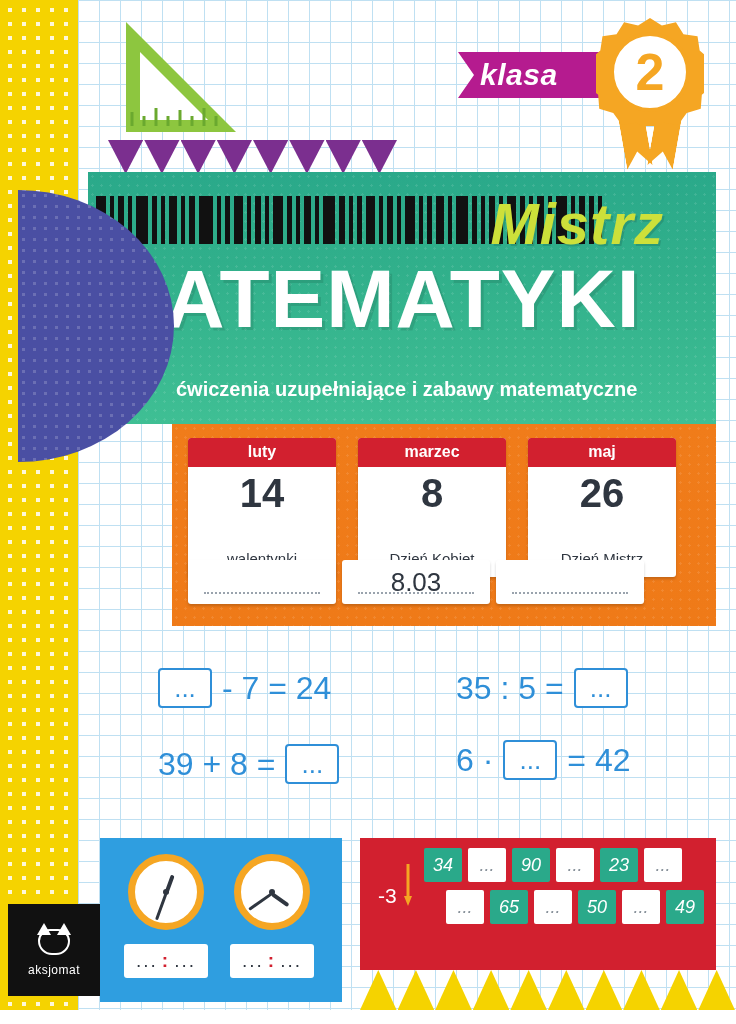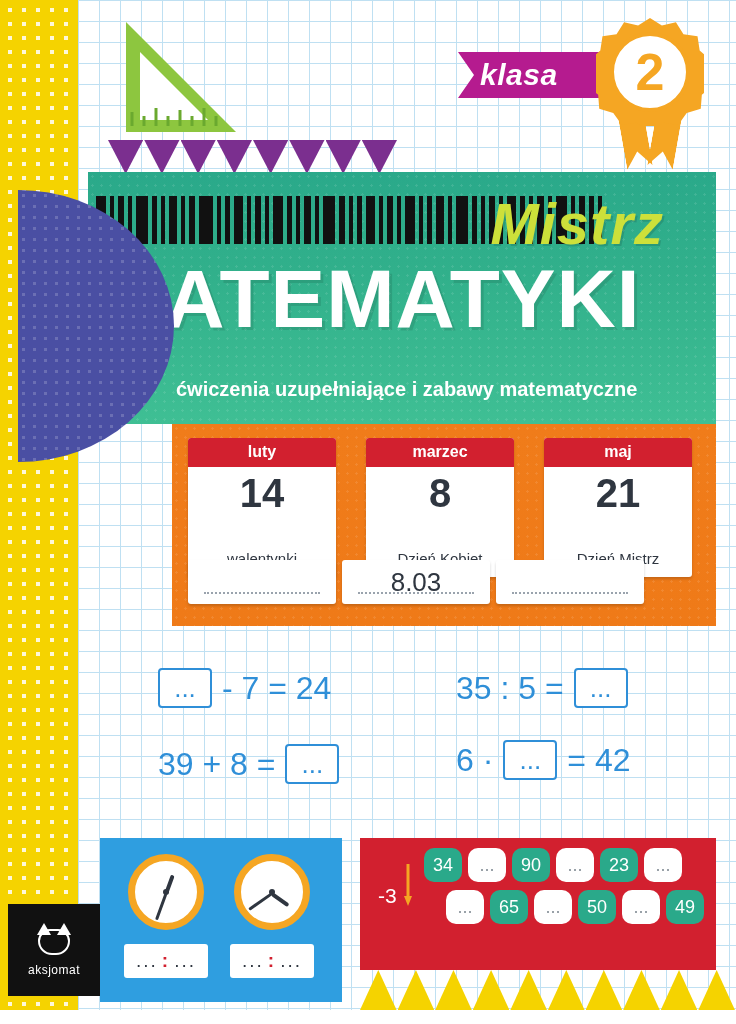--- a/index.html
+++ b/index.html
@@ -161,21 +161,21 @@
     width: 544px; height: 202px;
     background: linear-gradient(180deg, #f07c1a 0%, #ef7a18 100%);
   }
   .orange-panel::before{
     content:"";
     position:absolute; inset:0;
     background-image: radial-gradient(circle, rgba(255,255,255,0.10) 1.2px, transparent 1.4px);
     background-size: 9px 9px;
   }
 
-  .cal-row { position: absolute; left: 188px; top: 438px; display: flex; gap: 30px; }
+  .cal-row { position: absolute; left: 188px; top: 438px; display: flex; gap: 22px; }
   .cal {
     width: 148px; background: #ffffff; border-radius: 3px; overflow: hidden;
     box-shadow: 0 2px 3px rgba(0,0,0,.18);
   }
   .cal .m {
     background: #d2202f; color: #fff; font-size: 16px; font-weight: bold;
     text-align: center; padding: 5px 0 6px;
   }
   .cal .d {
     font-size: 40px; font-weight: bold; color: #2f3640;
@@ -255,23 +255,24 @@
   .chain-label {
     position: absolute; left: 378px; top: 884px;
     color: #ffffff; font-size: 21px;
   }
   .chain {
     position: absolute; left: 424px; top: 848px;
     width: 282px;
   }
   .chain .row { display: flex; gap: 6px; margin-bottom: 8px; }
   .cell {
-    width: 38px; height: 34px; border-radius: 10px;
+    width: 38px; height: 34px; border-radius: 2px;
     display: flex; align-items: center; justify-content: center;
     font-size: 18px;
+    font-style: italic;
   }
   .cell.val { background: #2aa98a; color: #fff; }
   .cell.blank { background: #ffffff; color: #8a939c; }
   .chain .row.r2 { margin-left: 22px; }
   .chain-arrow {
     position: absolute; left: 404px; top: 862px; width: 22px; height: 46px;
   }
 
   
   .bottom-tri {
@@ -424,21 +425,21 @@
       <div class="d">14</div>
       <div class="n">walentynki</div>
     </div>
     <div class="cal">
       <div class="m">marzec</div>
       <div class="d">8</div>
       <div class="n">Dzień Kobiet</div>
     </div>
     <div class="cal">
       <div class="m">maj</div>
-      <div class="d">21</div>
+      <div class="d">26</div>
       <div class="n">Dzień Mistrz</div>
     </div>
   </div>
 
   <div class="ans-row">
     <div class="ans">
       <span></span>
       <span class="dots"></span>
     </div>
     <div class="ans filled">

